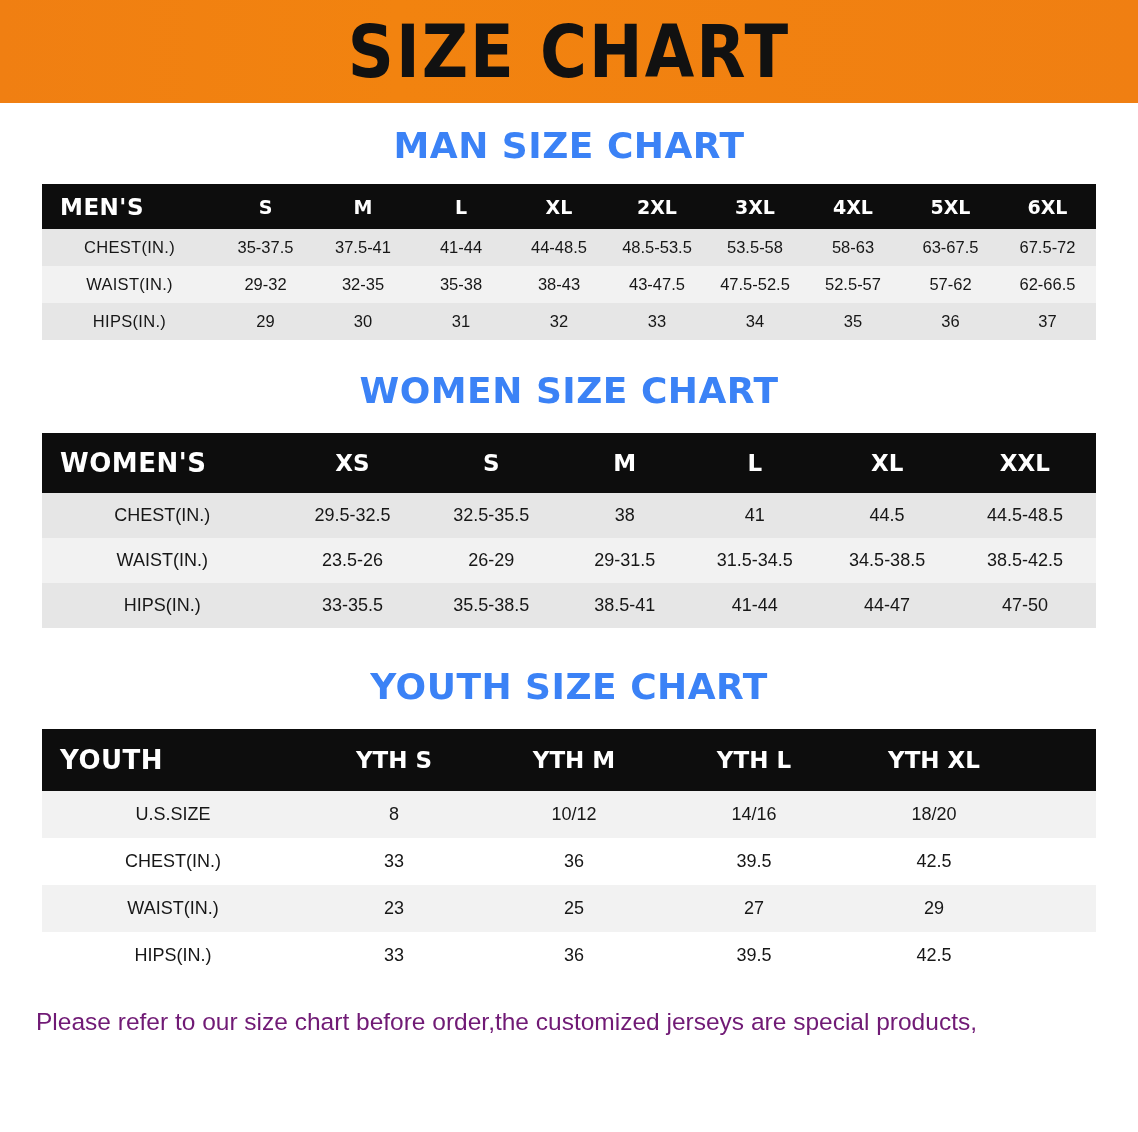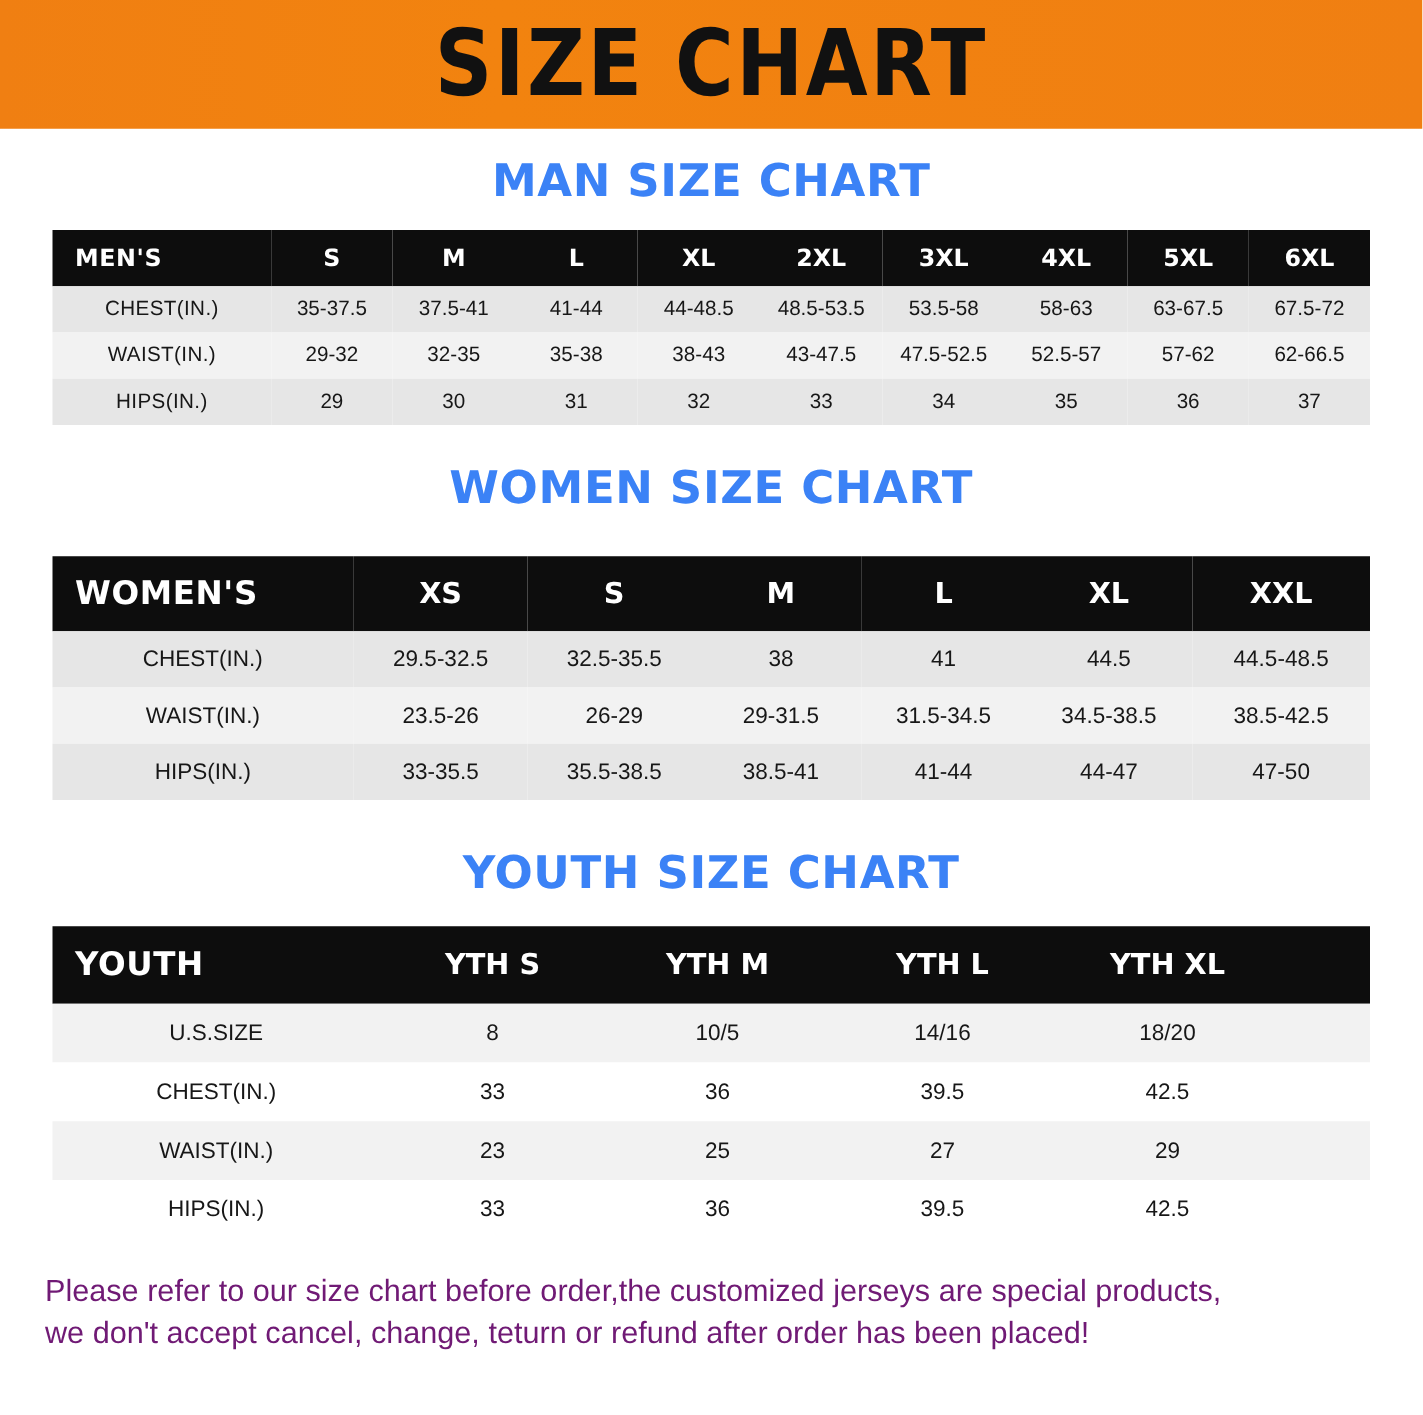--- a/index.html
+++ b/index.html
@@ -80,26 +80,26 @@
   tbody td.first {
     text-align: center;
   }
   .row-a td { background: #e6e6e6; }
   .row-b td { background: #f2f2f2; }
   .row-w td { background: #ffffff; }
 
   
   #men-table { margin-top: 18px; }
   #men-table thead th { height: 45px; font-size: 19px; }
-  #men-table thead th.first { font-size: 19px; letter-spacing: 0.5px; }
+  #men-table thead th.first { font-size: 23px; letter-spacing: 0.5px; }
   #men-table tbody td { height: 35px; font-size: 16.5px; }
   #men-table tbody td.first { font-size: 16.5px; letter-spacing: 0.3px; }
 
   
-  #women-table { margin-top: 34px; }
+  #women-table { margin-top: 22px; }
   #women-table thead th { height: 60px; font-size: 23px; }
   #women-table thead th.first { font-size: 26px; letter-spacing: 0.5px; }
   #women-table tbody td { height: 43px; font-size: 18px; }
 
   
   #youth-table { margin-top: 22px; }
   #youth-table thead th { height: 62px; font-size: 23px; }
   #youth-table thead th.first { font-size: 26px; letter-spacing: 0.5px; }
   #youth-table tbody td { height: 45px; font-size: 18px; }
 
@@ -265,21 +265,21 @@
           <th>YTH M</th>
           <th>YTH L</th>
           <th>YTH XL</th>
           <th></th>
         </tr>
       </thead>
       <tbody>
         <tr class="row-b">
           <td class="first">U.S.SIZE</td>
           <td>8</td>
-          <td>10/5</td>
+          <td>10/12</td>
           <td>14/16</td>
           <td>18/20</td>
           <td></td>
         </tr>
         <tr class="row-w">
           <td class="first">CHEST(IN.)</td>
           <td>33</td>
           <td>36</td>
           <td>39.5</td>
           <td>42.5</td>
@@ -300,16 +300,15 @@
           <td>39.5</td>
           <td>42.5</td>
           <td></td>
         </tr>
       </tbody>
     </table>
   </div>
 
   <div class="note">
     <div>Please refer to our size chart before order,the customized jerseys are special products,</div>
-    <div>we don't accept cancel, change, teturn or refund after order has been placed!</div>
   </div>
 
 </div>
 
 </body></html>

